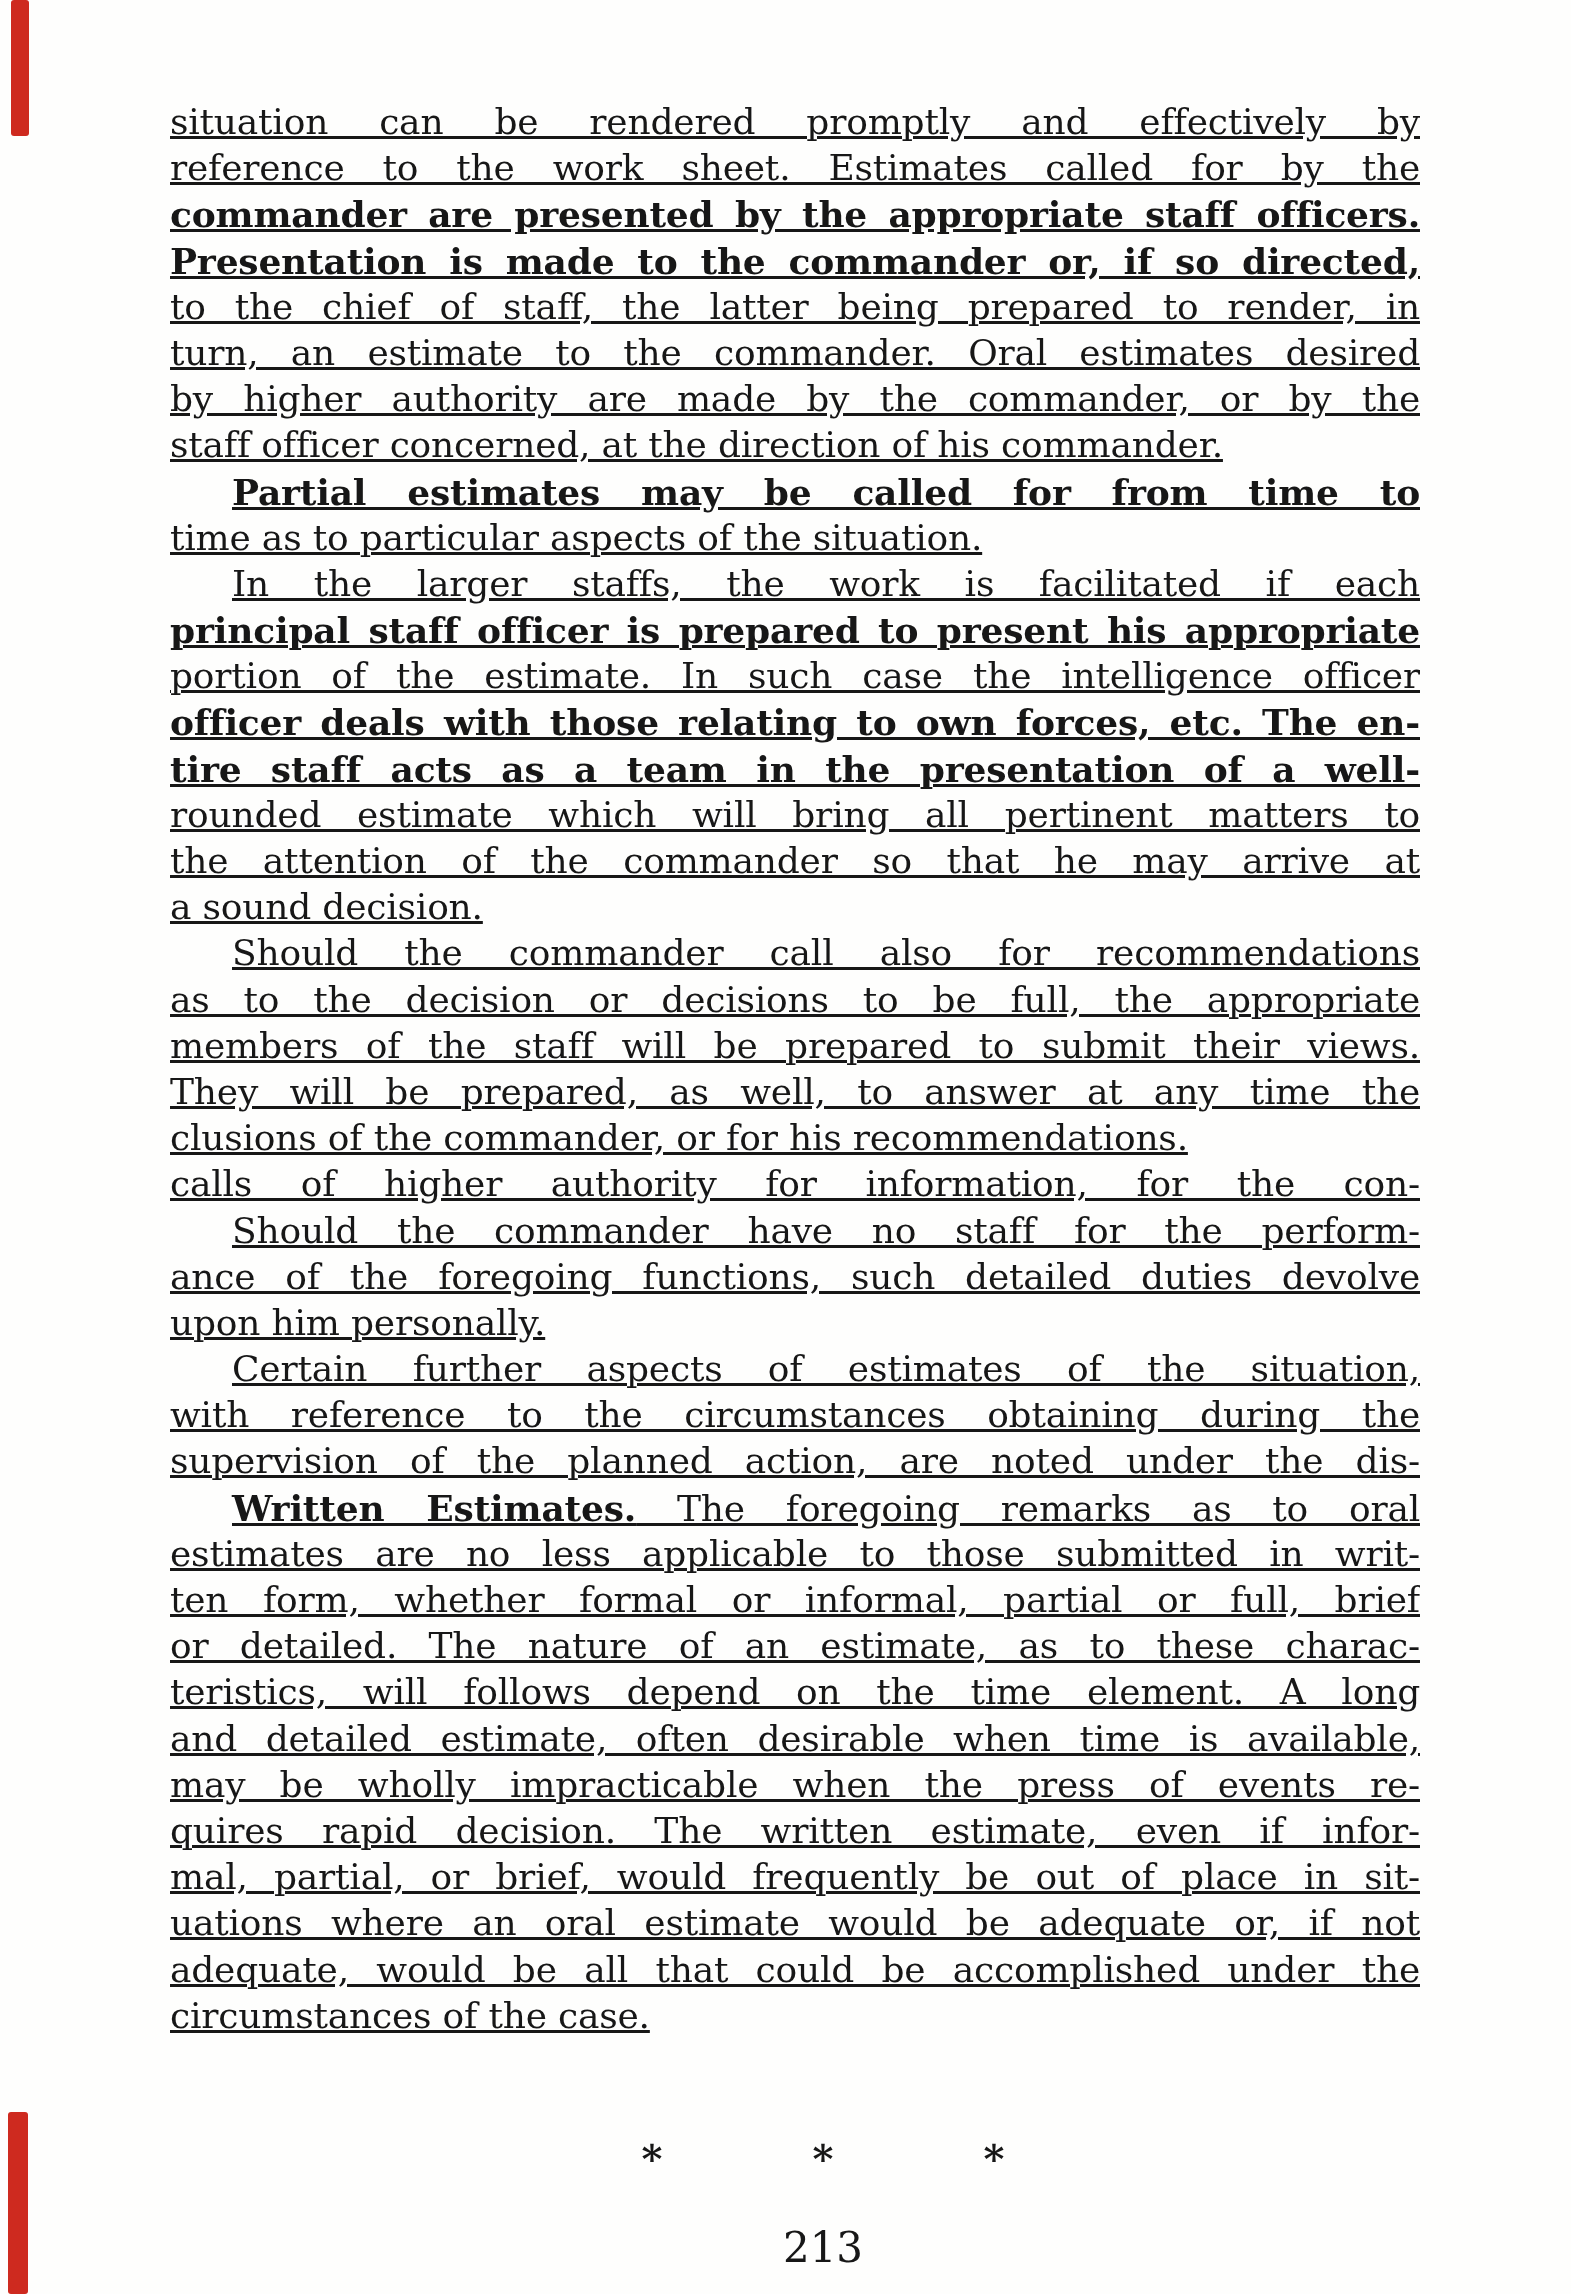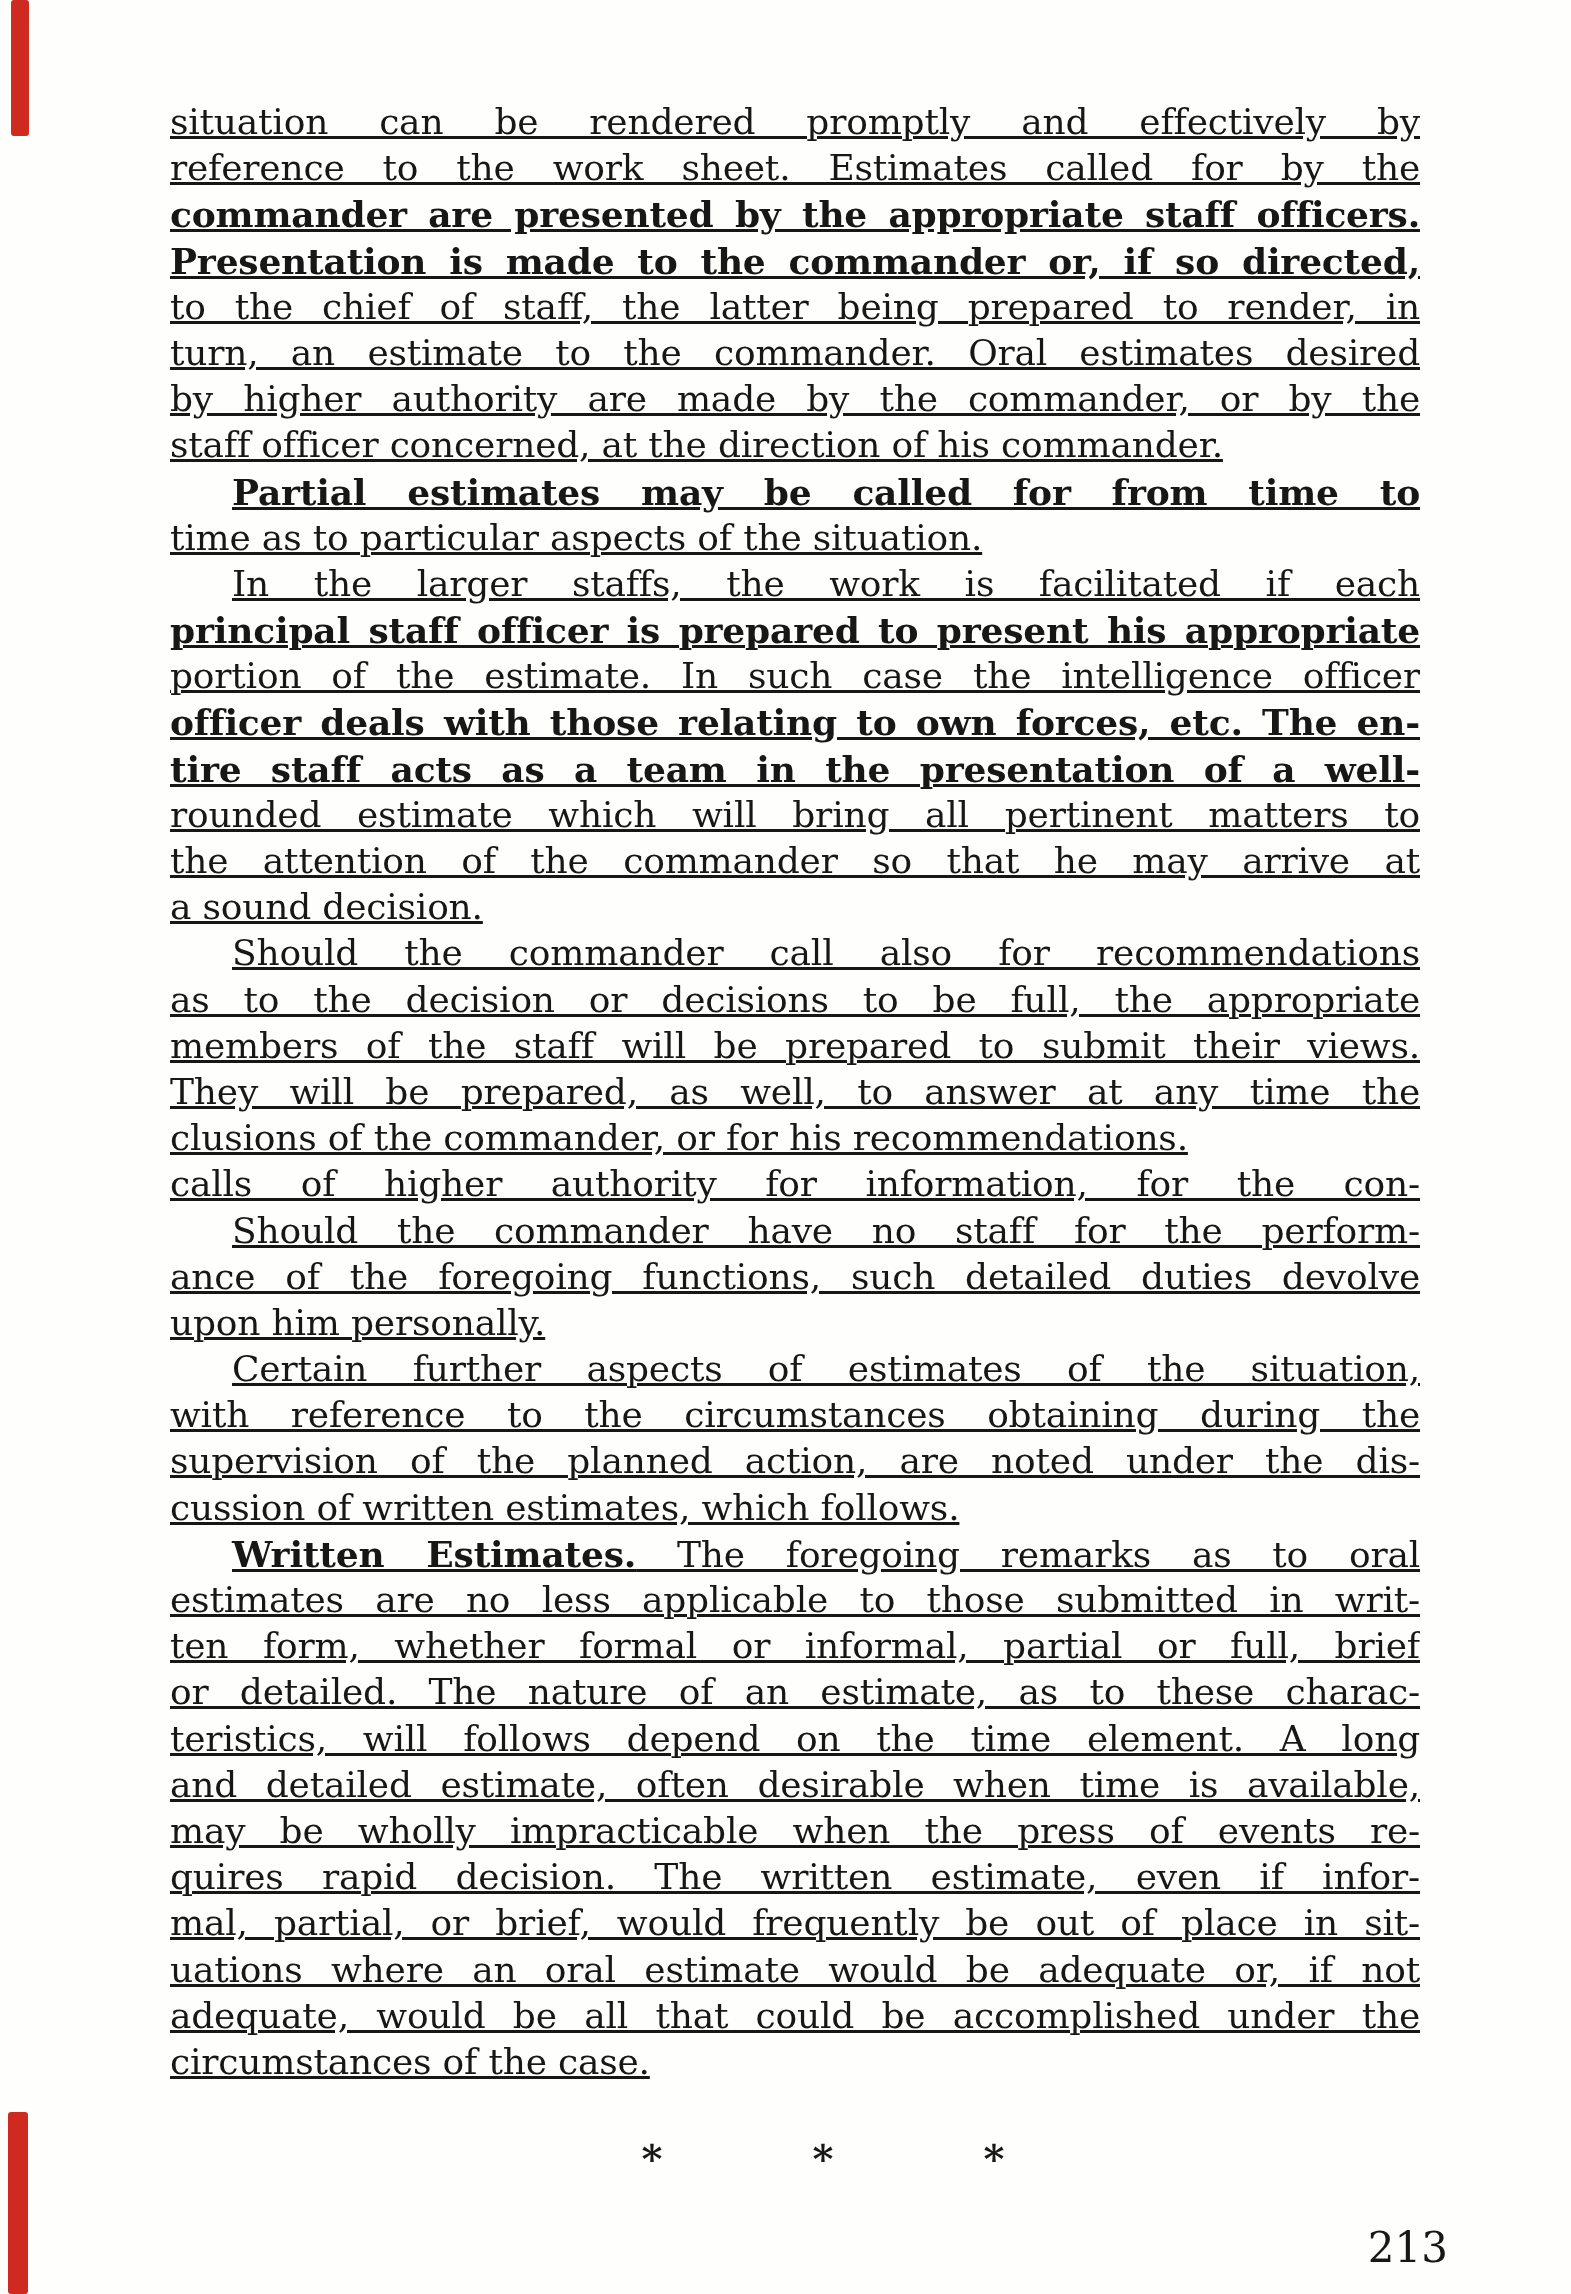--- a/index.html
+++ b/index.html
@@ -61,21 +61,21 @@
     line-height: 46px;
   }
   .asterisk-row span {
     display: inline-block;
   }
   .page-number {
     position: absolute;
     left: 170px;
     top: 2224px;
     width: 1250px;
-    text-align: right;
+    text-align: center;
     transform: translateX(28px);
     font-size: 42px;
     line-height: 48px;
   }
   .red-mark {
     position: absolute;
     border-radius: 3px;
   }
   .red-mark.top {
     left: 11px;
@@ -121,21 +121,20 @@
       <div class="line">members of the staff will be prepared to submit their views.</div>
       <div class="line">They will be prepared, as well, to answer at any time the</div>
       <div class="line para-end">clusions of the commander, or for his recommendations.</div>
       <div class="line">calls of higher authority for information, for the con-</div>
       <div class="line indent">Should the commander have no staff for the perform-</div>
       <div class="line">ance of the foregoing functions, such detailed duties devolve</div>
       <div class="line para-end">upon him personally.</div>
       <div class="line indent">Certain further aspects of estimates of the situation,</div>
       <div class="line">with reference to the circumstances obtaining during the</div>
       <div class="line">supervision of the planned action, are noted under the dis-</div>
-      <div class="line para-end">cussion of written estimates, which follows.</div>
       <div class="line indent"><b>Written Estimates.</b> The foregoing remarks as to oral</div>
       <div class="line">estimates are no less applicable to those submitted in writ-</div>
       <div class="line">ten form, whether formal or informal, partial or full, brief</div>
       <div class="line">or detailed. The nature of an estimate, as to these charac-</div>
       <div class="line">teristics, will follows depend on the time element. A long</div>
       <div class="line">and detailed estimate, often desirable when time is available,</div>
       <div class="line">may be wholly impracticable when the press of events re-</div>
       <div class="line">quires rapid decision. The written estimate, even if infor-</div>
       <div class="line">mal, partial, or brief, would frequently be out of place in sit-</div>
       <div class="line">uations where an oral estimate would be adequate or, if not</div>

